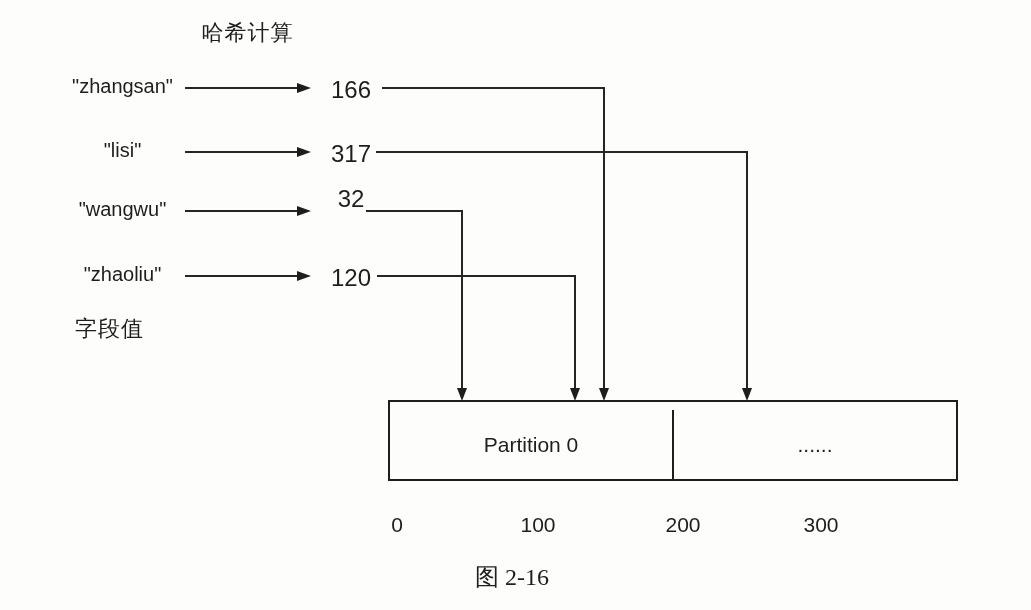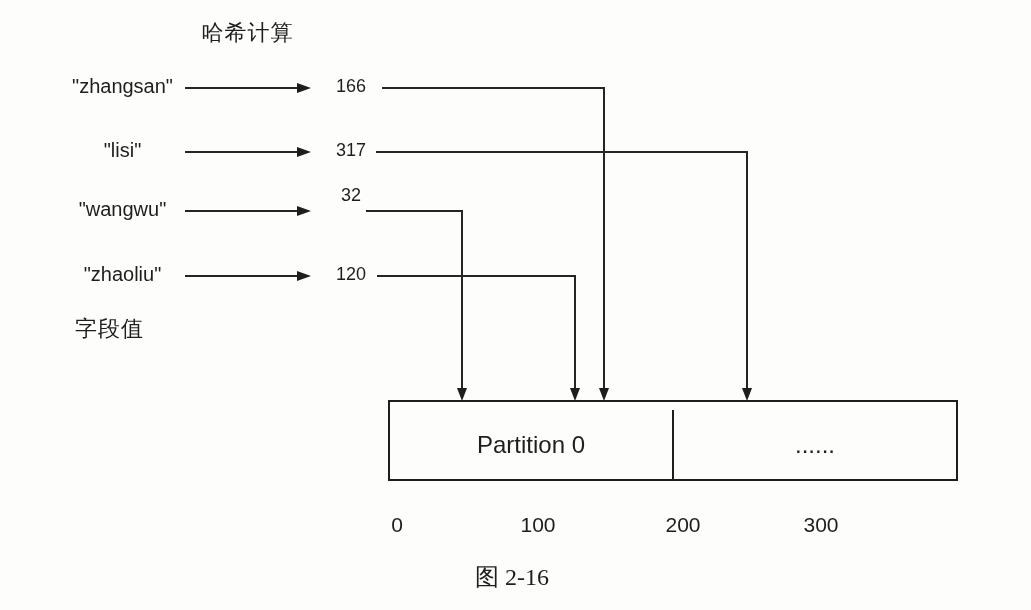--- a/index.html
+++ b/index.html
@@ -6,40 +6,40 @@
   html,body { background:#ffffff; }
   .canvas {
     position:relative; width:1031px; height:610px;
     background:#fdfdfb; color:#1e1e1e;
     font-family:"Liberation Sans","DejaVu Sans",sans-serif;
     overflow:hidden;
   }
   .lbl { position:absolute; white-space:nowrap; }
   .cjk { font-size:22px; letter-spacing:1px; }
   .fieldlabel { position:absolute; left:30px; width:185px; text-align:center; font-size:20px; }
-  .hash { position:absolute; left:320px; width:62px; text-align:center; font-size:18px; }
+  .hash { position:absolute; left:320px; width:62px; text-align:center; font-size:24px; }
   .hline { position:absolute; height:2px; background:#252525; }
   .vline { position:absolute; width:2px; background:#252525; }
   .arrow-right {
     position:absolute; width:0; height:0;
     border-top:5px solid transparent; border-bottom:5px solid transparent;
     border-left:14px solid #1e1e1e;
   }
   .arrow-down {
     position:absolute; width:0; height:0;
     border-left:5px solid transparent; border-right:5px solid transparent;
     border-top:13px solid #1e1e1e;
   }
   .partitions {
     position:absolute; left:388px; top:400px; width:570px; height:81px;
     border:2px solid #1e1e1e; display:flex; background:#fdfdfb;
   }
   .cell {
     flex:1; display:flex; align-items:center; justify-content:center;
-    font-size:24px; border-left:2px solid #1e1e1e;margin-top:8px;
+    font-size:21px; border-left:2px solid #1e1e1e;margin-top:8px;
   }
   .cell:first-child { border-left:none; }
   .tick { position:absolute; top:513px; width:70px; text-align:center; font-size:21px; }
   .caption {
     position:absolute; left:412px; top:561px; width:200px; text-align:center;
     font-size:24px; font-family:"Liberation Serif","DejaVu Serif",serif;
   }
 </style>
 </head>
 <body>

